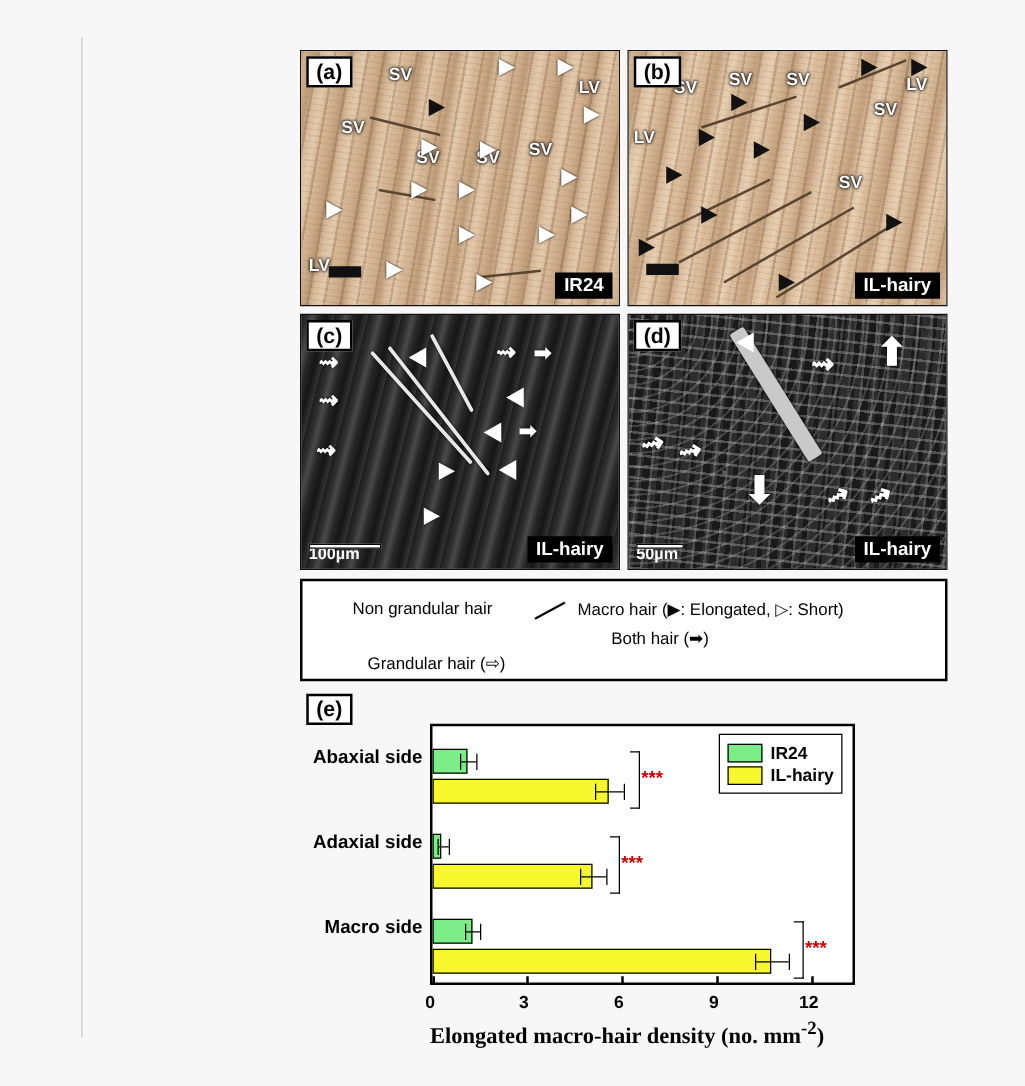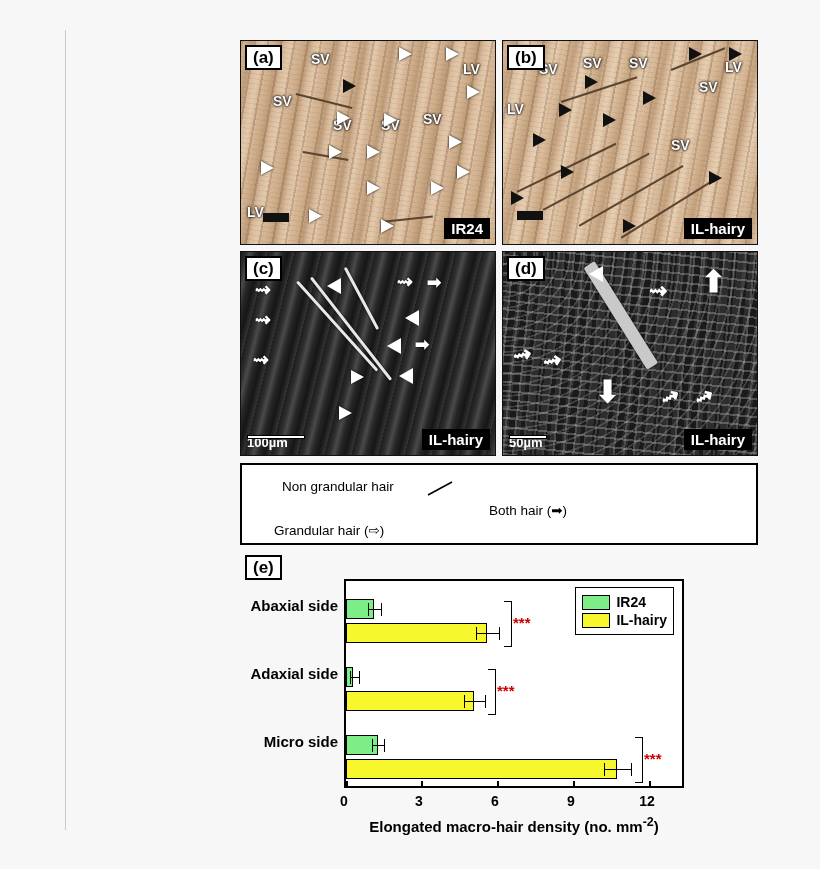--- a/index.html
+++ b/index.html
@@ -194,21 +194,21 @@
     height: 82px;
     border: 2px solid #000;
     background: #fff;
     box-sizing: border-box;
     font-size: 13.5px;
     color: #000;
   }
   .legend .l1 { position: absolute; left: 40px; top: 14px; }
   .legend .l2 { position: absolute; left: 220px; top: 14px; }
   .legend .l3 { position: absolute; left: 247px; top: 37px; }
-  .legend .l4 { position: absolute; left: 32px; top: 57px; }
+  .legend .l4 { position: absolute; left: 52px; top: 57px; }
   .legend .slash {
     position: absolute;
     left: 185px; top: 16px;
     width: 26px; height: 16px;
   }
 
   
   .chart-wrap {
     position: absolute;
     left: 240px;
@@ -275,23 +275,23 @@
     position: absolute;
     font-size: 14px;
     font-weight: bold;
     transform: translateX(-50%);
   }
   .xaxis-title {
     position: absolute;
     left: 104px;
     top: 262px;
     width: 340px;
-    text-align: center;
-    font-weight: bold;
-    font-size: 15px;
+    font-weight: bold;
+    font-size: 18px;
+    font-family: Liberation Serif, serif;
   }
   .legend-box {
     position: absolute;
     right: 8px;
     top: 6px;
     border: 1.5px solid #000;
     background: #fff;
     padding: 4px 6px;
     font-size: 14px;
     font-weight: bold;
@@ -457,30 +457,31 @@
         <div class="corner-label">IL-hairy</div>
       </div>
     </div>
   </div>
 
   <div class="legend">
     <span class="l1">Non grandular hair</span>
     <svg class="slash" viewBox="0 0 26 16">
       <line x1="1" y1="14" x2="25" y2="1" stroke="#000" stroke-width="1.6"></line>
     </svg>
+    <span class="l2">Macro hair (▶: Elongated, ▷: Short)</span>
     <span class="l3">Both hair (➡)</span>
     <span class="l4">Grandular hair (⇨)</span>
   </div>
 
   <div class="chart-wrap">
     <div class="tag-e">(e)</div>
 
     <div class="grp-label" style="top:44px;">Abaxial side</div>
     <div class="grp-label" style="top:112px;">Adaxial side</div>
-    <div class="grp-label" style="top:180px;">Micro side</div>
+    <div class="grp-label" style="top:180px;">Macro side</div>
 
     <div class="plot">
 
       <div class="legend-box">
         <div class="row">
           <span class="swatch" style="background:#7ded87;"></span>
           <span>IR24</span>
         </div>
         <div class="row">
           <span class="swatch" style="background:#f7f72e;"></span>

